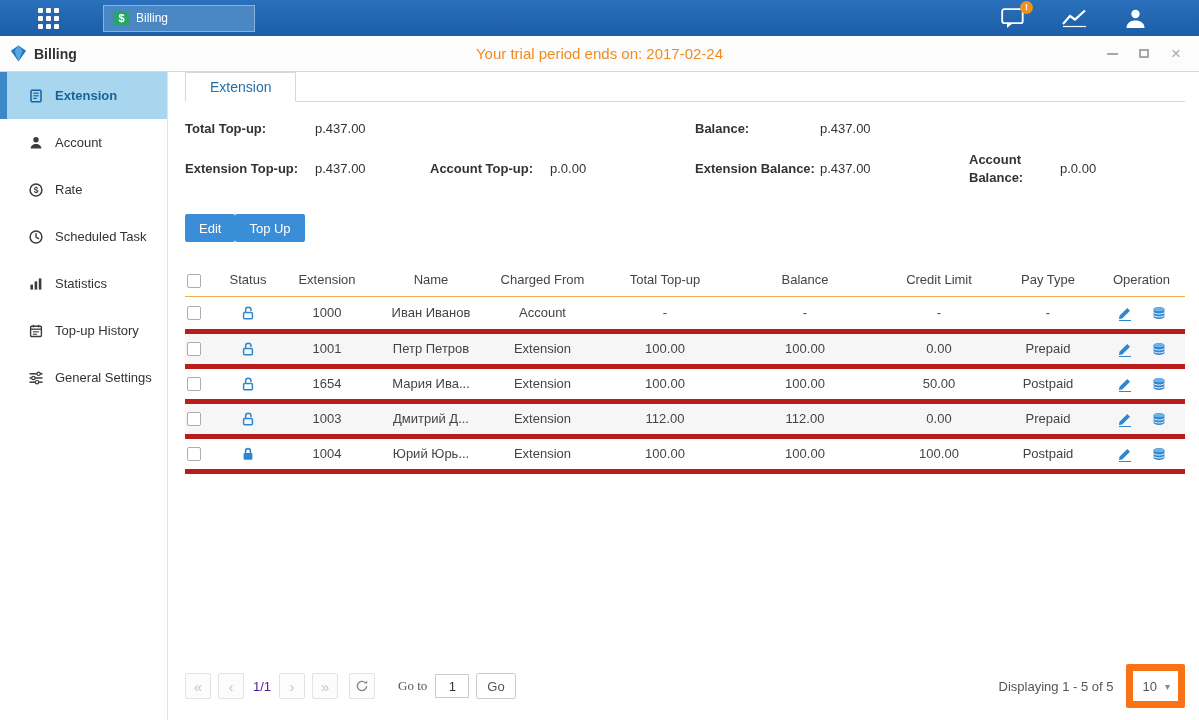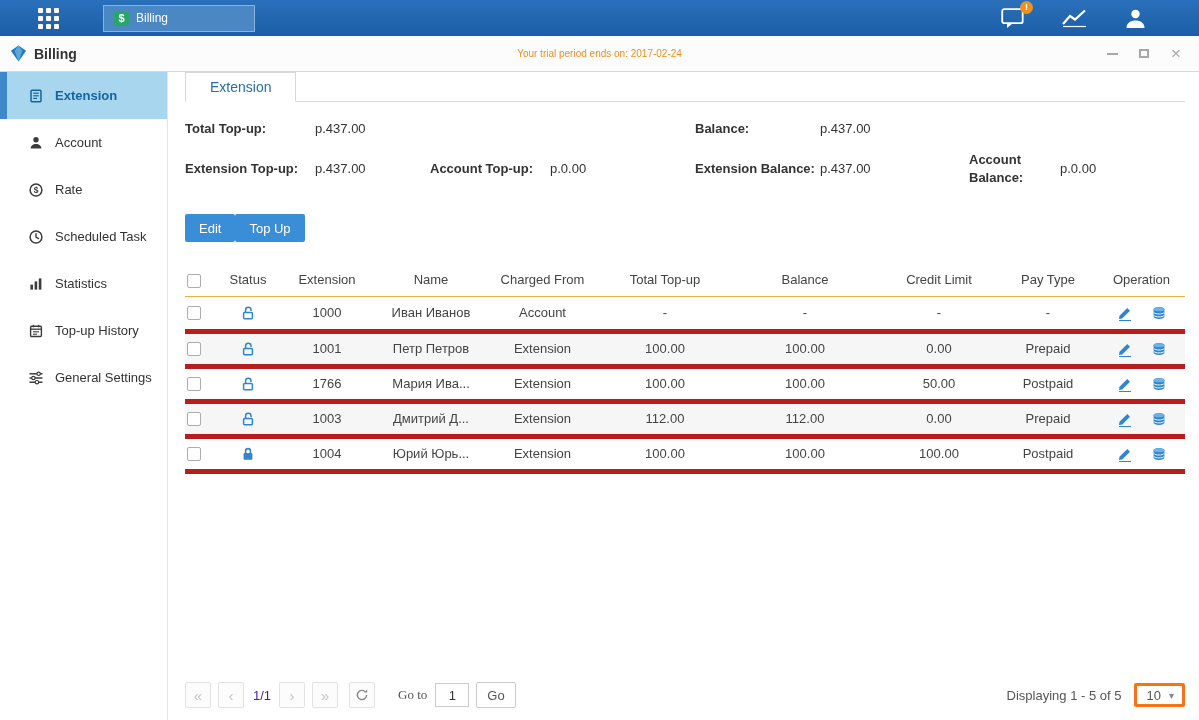--- a/index.html
+++ b/index.html
@@ -75,21 +75,21 @@
     display: flex;
     align-items: center;
     position: relative;
   }
   .title-left { display: flex; align-items: center; gap: 7px; margin-left: 10px; z-index: 1; }
   .app-title { font-size: 14px; font-weight: bold; color: #333; }
   .trial {
     position: absolute; left: 0; right: 0;
     text-align: center;
     color: #f08c1e;
-    font-size: 10px;
+    font-size: 15px;
   }
   .win-controls { margin-left: auto; display: flex; gap: 18px; margin-right: 16px; z-index: 1; align-items: center; }
   .win-btn { cursor: pointer; display: flex; align-items: center; justify-content: center; width: 14px; height: 14px; }
   .min-bar { display: inline-block; width: 11px; height: 2px; background: #a8a8a8; }
   .max-box { display: inline-block; width: 10px; height: 9px; border: 2px solid #a8a8a8; }
   .close-x { font-size: 17px; color: #a8a8a8; line-height: 1; }
 
   
   .layout { display: flex; height: 648px; }
   .sidebar { width: 168px; border-right: 1px solid #e4e4e4; flex-shrink: 0; background: #fff; }
@@ -223,22 +223,22 @@
     margin-left: 7px;
     font-size: 13px;
     color: #555;
     border-radius: 2px;
     cursor: pointer;
     font-family: inherit;
   }
   .pager-right { margin-left: auto; display: flex; align-items: center; gap: 12px; }
   .page-size {
     display: flex; align-items: center;
-    border: 3px solid #f97316;
-    height: 24px;
+    border: 7px solid #f97316;
+    height: 44px;
     border-radius: 2px;
     cursor: pointer;
     background: #fff;
   }
   .page-size .val { padding: 0 8px 0 10px; }
   .page-size .caret { padding-right: 8px; color: #888; font-size: 10px; }
 </style>
 </head>
 <body>
 
@@ -503,21 +503,21 @@
     </span></td>
           </tr>
           <tr>
     <td class="col-cb"><input type="checkbox" class="cb" style=""></td>
     <td><span class="status-icon">
                 <svg width="16" height="16" viewBox="0 0 16 16">
                   <rect x="3.6" y="7.4" width="8.8" height="6.4" rx="1" fill="none" stroke="#2e86d1" stroke-width="1.5"></rect>
                   <path d="M5.6 7.4 V4.9 a2.7 2.7 0 0 1 5.4 0 V6" fill="none" stroke="#2e86d1" stroke-width="1.5"></path>
                 </svg>
               </span></td>
-    <td>1766</td>
+    <td>1654</td>
     <td>Мария Ива...</td>
     <td>Extension</td>
     <td>100.00</td>
     <td>100.00</td>
     <td>50.00</td>
     <td>Postpaid</td>
     <td><span class="op-wrap">
       <span class="op-icon">
                   <svg width="16" height="16" viewBox="0 0 16 16">
                     <path d="M2.5 10.8 L10.3 3 L13 5.7 L5.2 13.5 L2 14 Z" fill="#2e86d1"></path>

